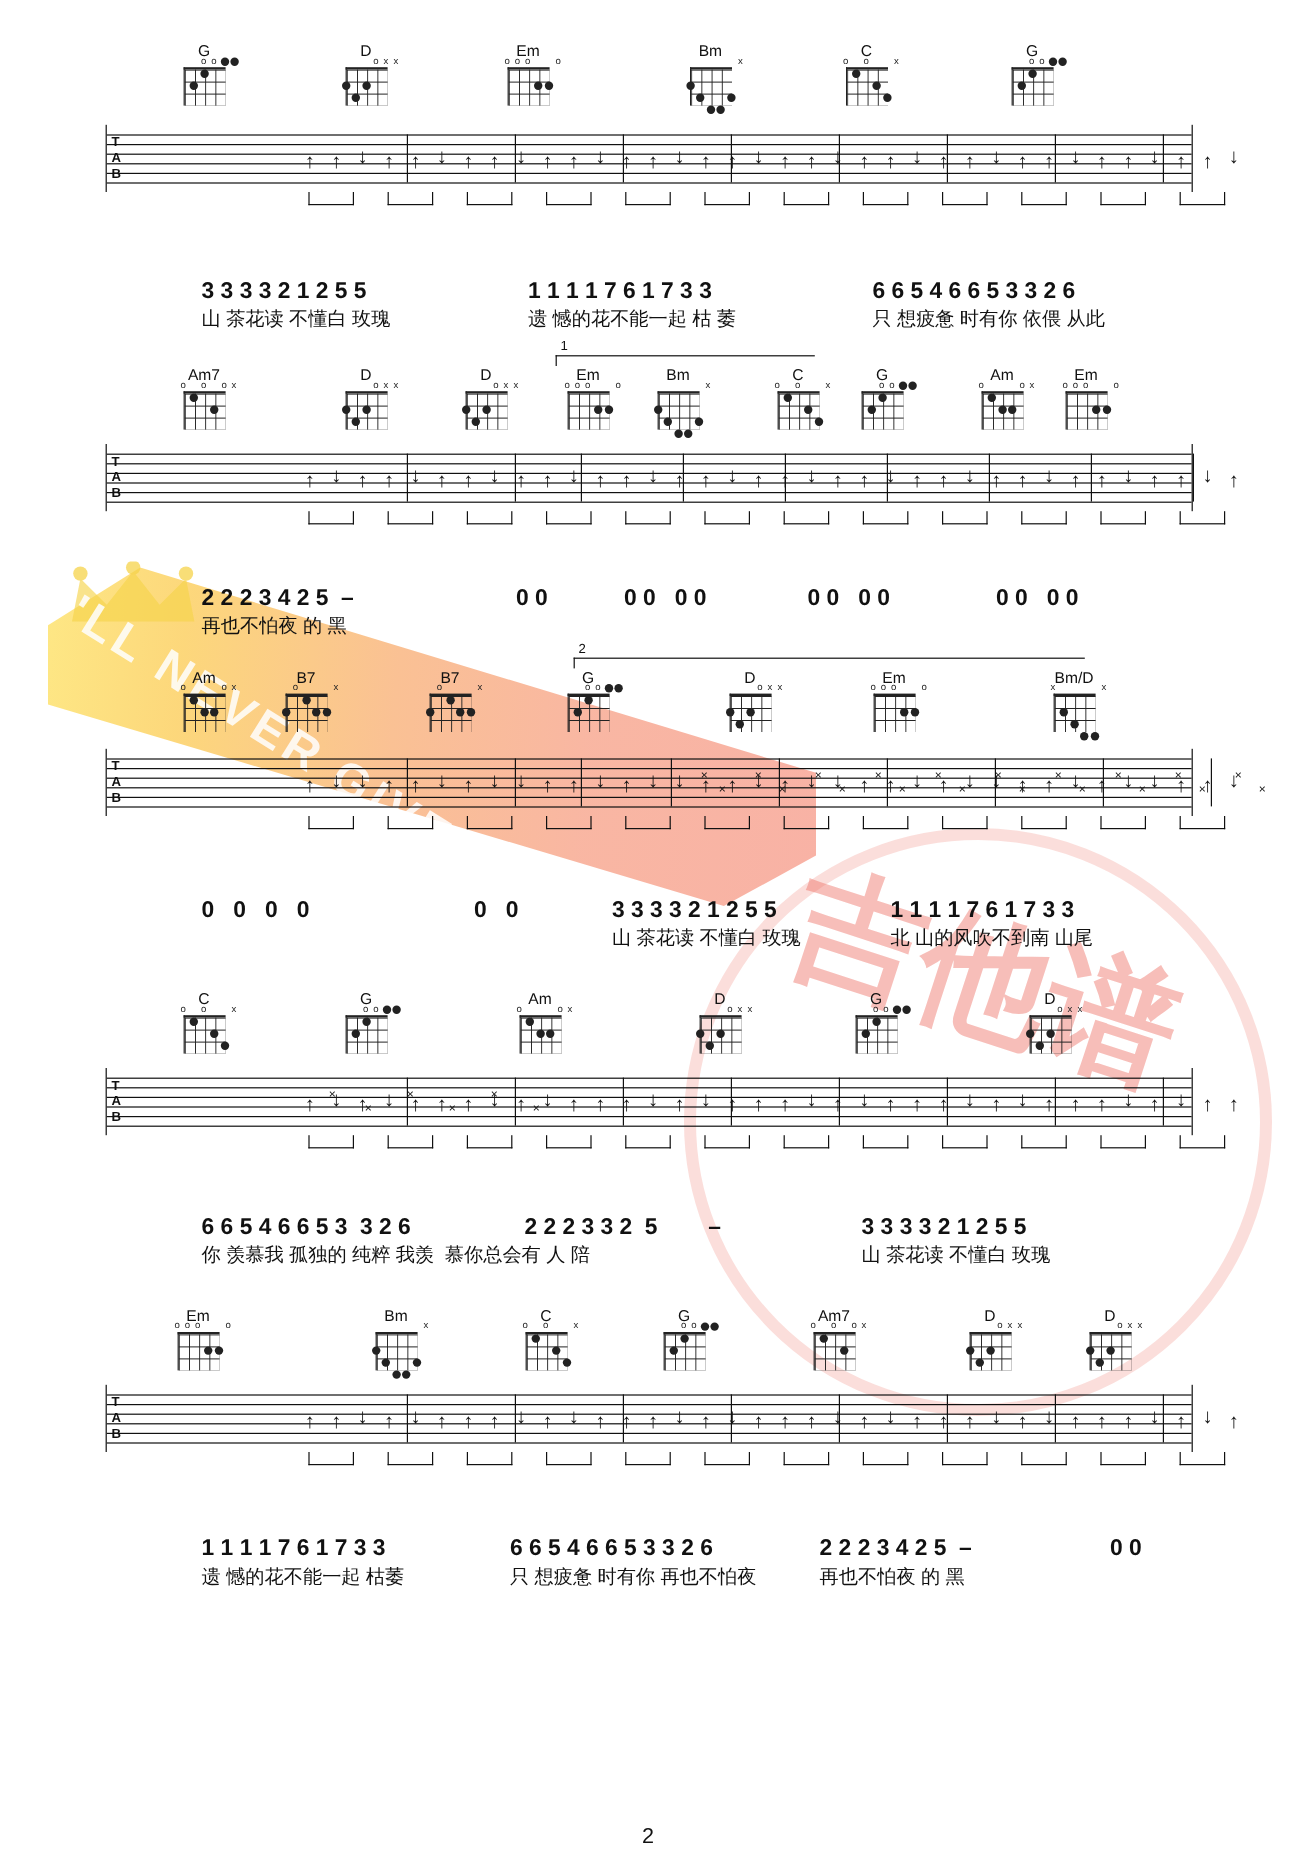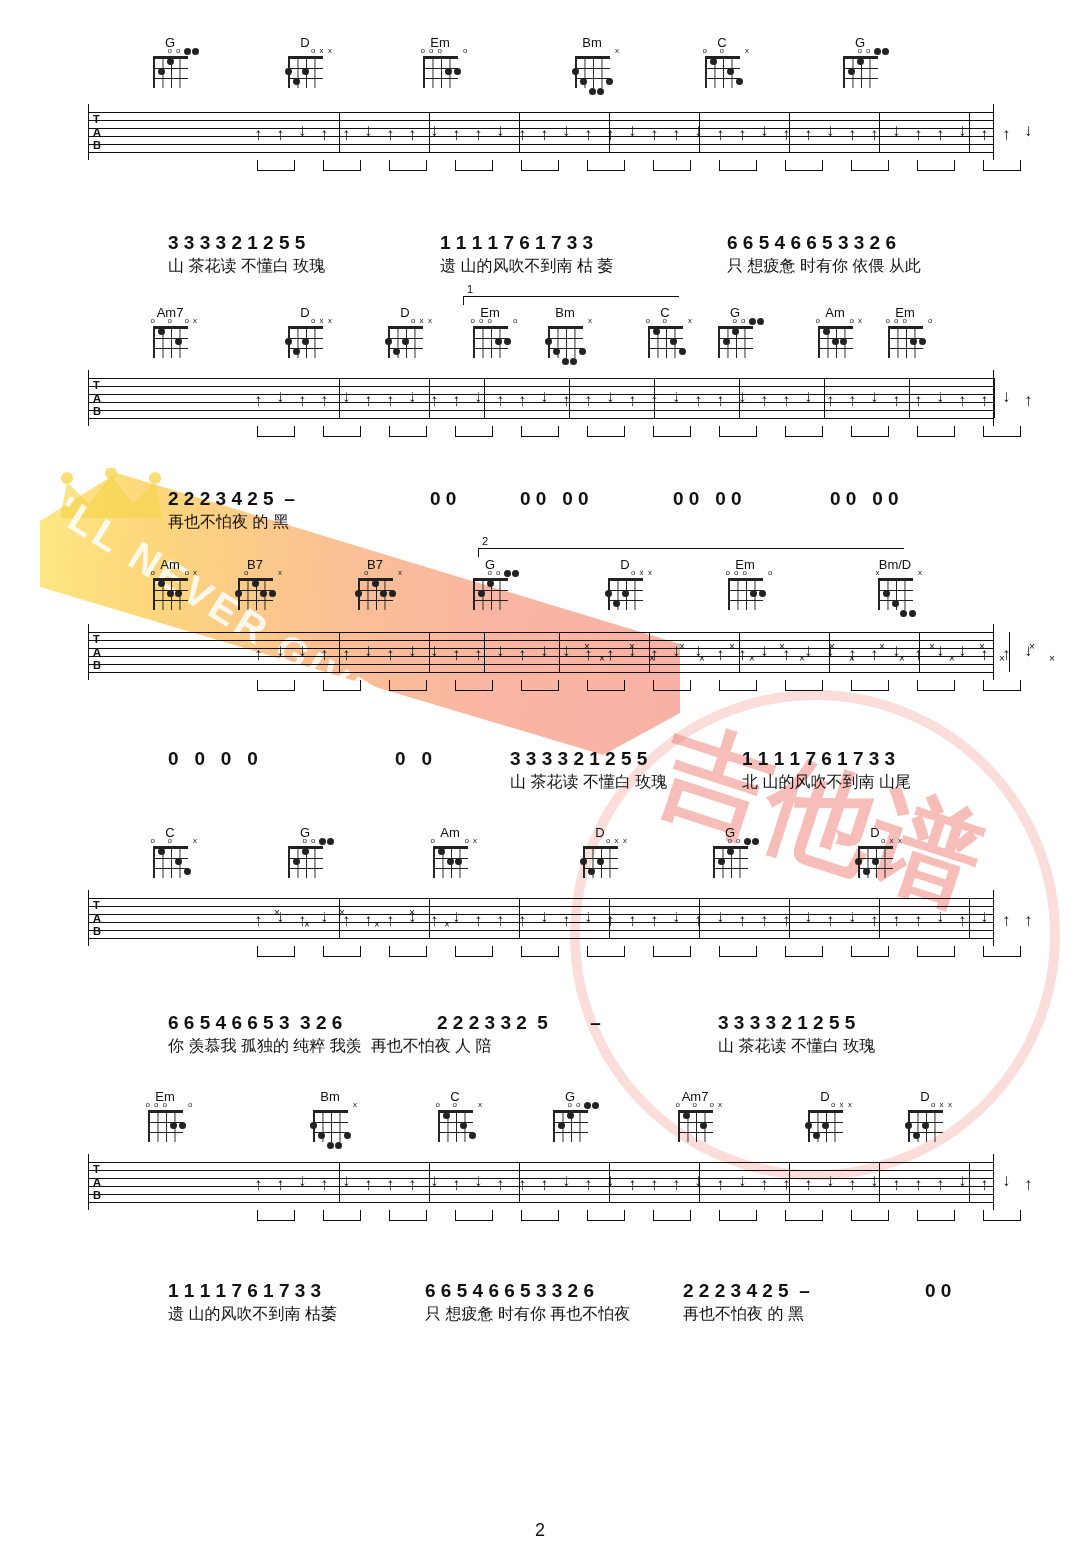--- a/index.html
+++ b/index.html
@@ -206,21 +206,21 @@
       <div class="beam" style="left: 696px; width: 36px; top: 56px;"></div>
       <div class="beam" style="left: 762px; width: 36px; top: 56px;"></div>
       <div class="beam" style="left: 828px; width: 36px; top: 56px;"></div>
       <div class="beam" style="left: 894px; width: 36px; top: 56px;"></div>
     </div>
 
   <div class="lyricrow" id="lr1" style="top:232px;">
       <div class="nums" style="left: 168px; top: 0px;">3 3 3 3 2 1 2 5 5</div>
       <div class="lyr" style="left: 168px; top: 24px;">山 茶花读 不懂白 玫瑰</div>
       <div class="nums" style="left: 440px; top: 0px;">1 1 1 1 7 6 1 7 3 3</div>
-      <div class="lyr" style="left: 440px; top: 24px;">遗 山的风吹不到南 枯 萎</div>
+      <div class="lyr" style="left: 440px; top: 24px;">遗 憾的花不能一起 枯 萎</div>
       <div class="nums" style="left: 727px; top: 0px;">6 6 5 4 6 6 5 3 3 2 6</div>
       <div class="lyr" style="left: 727px; top: 24px;">只 想疲惫 时有你 依偎 从此</div>
     </div>
 
   <div class="chordrow" id="cr2" style="left:0;top:306px;width:1080px;">
       <div class="chord" style="left: 138px; top: 0px;">
         <div class="nm">Am7</div>
         <div class="cd">
           <div class="grid"></div>
           <div class="dot" style="left: 11px; top: 7.5px;"></div>
@@ -733,21 +733,21 @@
       <div class="xmark" style="left: 185px; top: 18px;">×</div>
       <div class="xmark" style="left: 215px; top: 30px;">×</div>
       <div class="xmark" style="left: 250px; top: 18px;">×</div>
       <div class="xmark" style="left: 285px; top: 30px;">×</div>
       <div class="xmark" style="left: 320px; top: 18px;">×</div>
       <div class="xmark" style="left: 355px; top: 30px;">×</div>
     </div>
 
   <div class="lyricrow" id="lr4" style="top:1012px;">
       <div class="nums" style="left: 168px; top: 0px;">6 6 5 4 6 6 5 3  3 2 6</div>
-      <div class="lyr" style="left: 168px; top: 24px;">你 羡慕我 孤独的 纯粹 我羡  再也不怕夜 人 陪</div>
+      <div class="lyr" style="left: 168px; top: 24px;">你 羡慕我 孤独的 纯粹 我羡  慕你总会有 人 陪</div>
       <div class="nums" style="left: 437px; top: 0px;">2 2 2 3 3 2  5        –</div>
       <div class="nums" style="left: 718px; top: 0px;">3 3 3 3 2 1 2 5 5</div>
       <div class="lyr" style="left: 718px; top: 24px;">山 茶花读 不懂白 玫瑰</div>
     </div>
 
   <div class="chordrow" id="cr5" style="left:0;top:1090px;width:1080px;">
       <div class="chord" style="left: 133px; top: 0px;">
         <div class="nm">Em</div>
         <div class="cd">
           <div class="grid"></div>
@@ -895,21 +895,21 @@
       <div class="beam" style="left: 564px; width: 36px; top: 56px;"></div>
       <div class="beam" style="left: 630px; width: 36px; top: 56px;"></div>
       <div class="beam" style="left: 696px; width: 36px; top: 56px;"></div>
       <div class="beam" style="left: 762px; width: 36px; top: 56px;"></div>
       <div class="beam" style="left: 828px; width: 36px; top: 56px;"></div>
       <div class="beam" style="left: 894px; width: 36px; top: 56px;"></div>
     </div>
 
   <div class="lyricrow" id="lr5" style="top:1280px;">
       <div class="nums" style="left: 168px; top: 0px;">1 1 1 1 7 6 1 7 3 3</div>
-      <div class="lyr" style="left: 168px; top: 24px;">遗 山的风吹不到南 枯萎</div>
+      <div class="lyr" style="left: 168px; top: 24px;">遗 憾的花不能一起 枯萎</div>
       <div class="nums" style="left: 425px; top: 0px;">6 6 5 4 6 6 5 3 3 2 6</div>
       <div class="lyr" style="left: 425px; top: 24px;">只 想疲惫 时有你 再也不怕夜</div>
       <div class="nums" style="left: 683px; top: 0px;">2 2 2 3 4 2 5  –</div>
       <div class="lyr" style="left: 683px; top: 24px;">再也不怕夜 的 黑</div>
       <div class="nums" style="left: 925px; top: 0px;">0 0</div>
     </div>
 
   <div class="bracket" id="bk1" style="left: 463px; top: 296px; width: 215px;">
       <span>1</span>
     </div>

